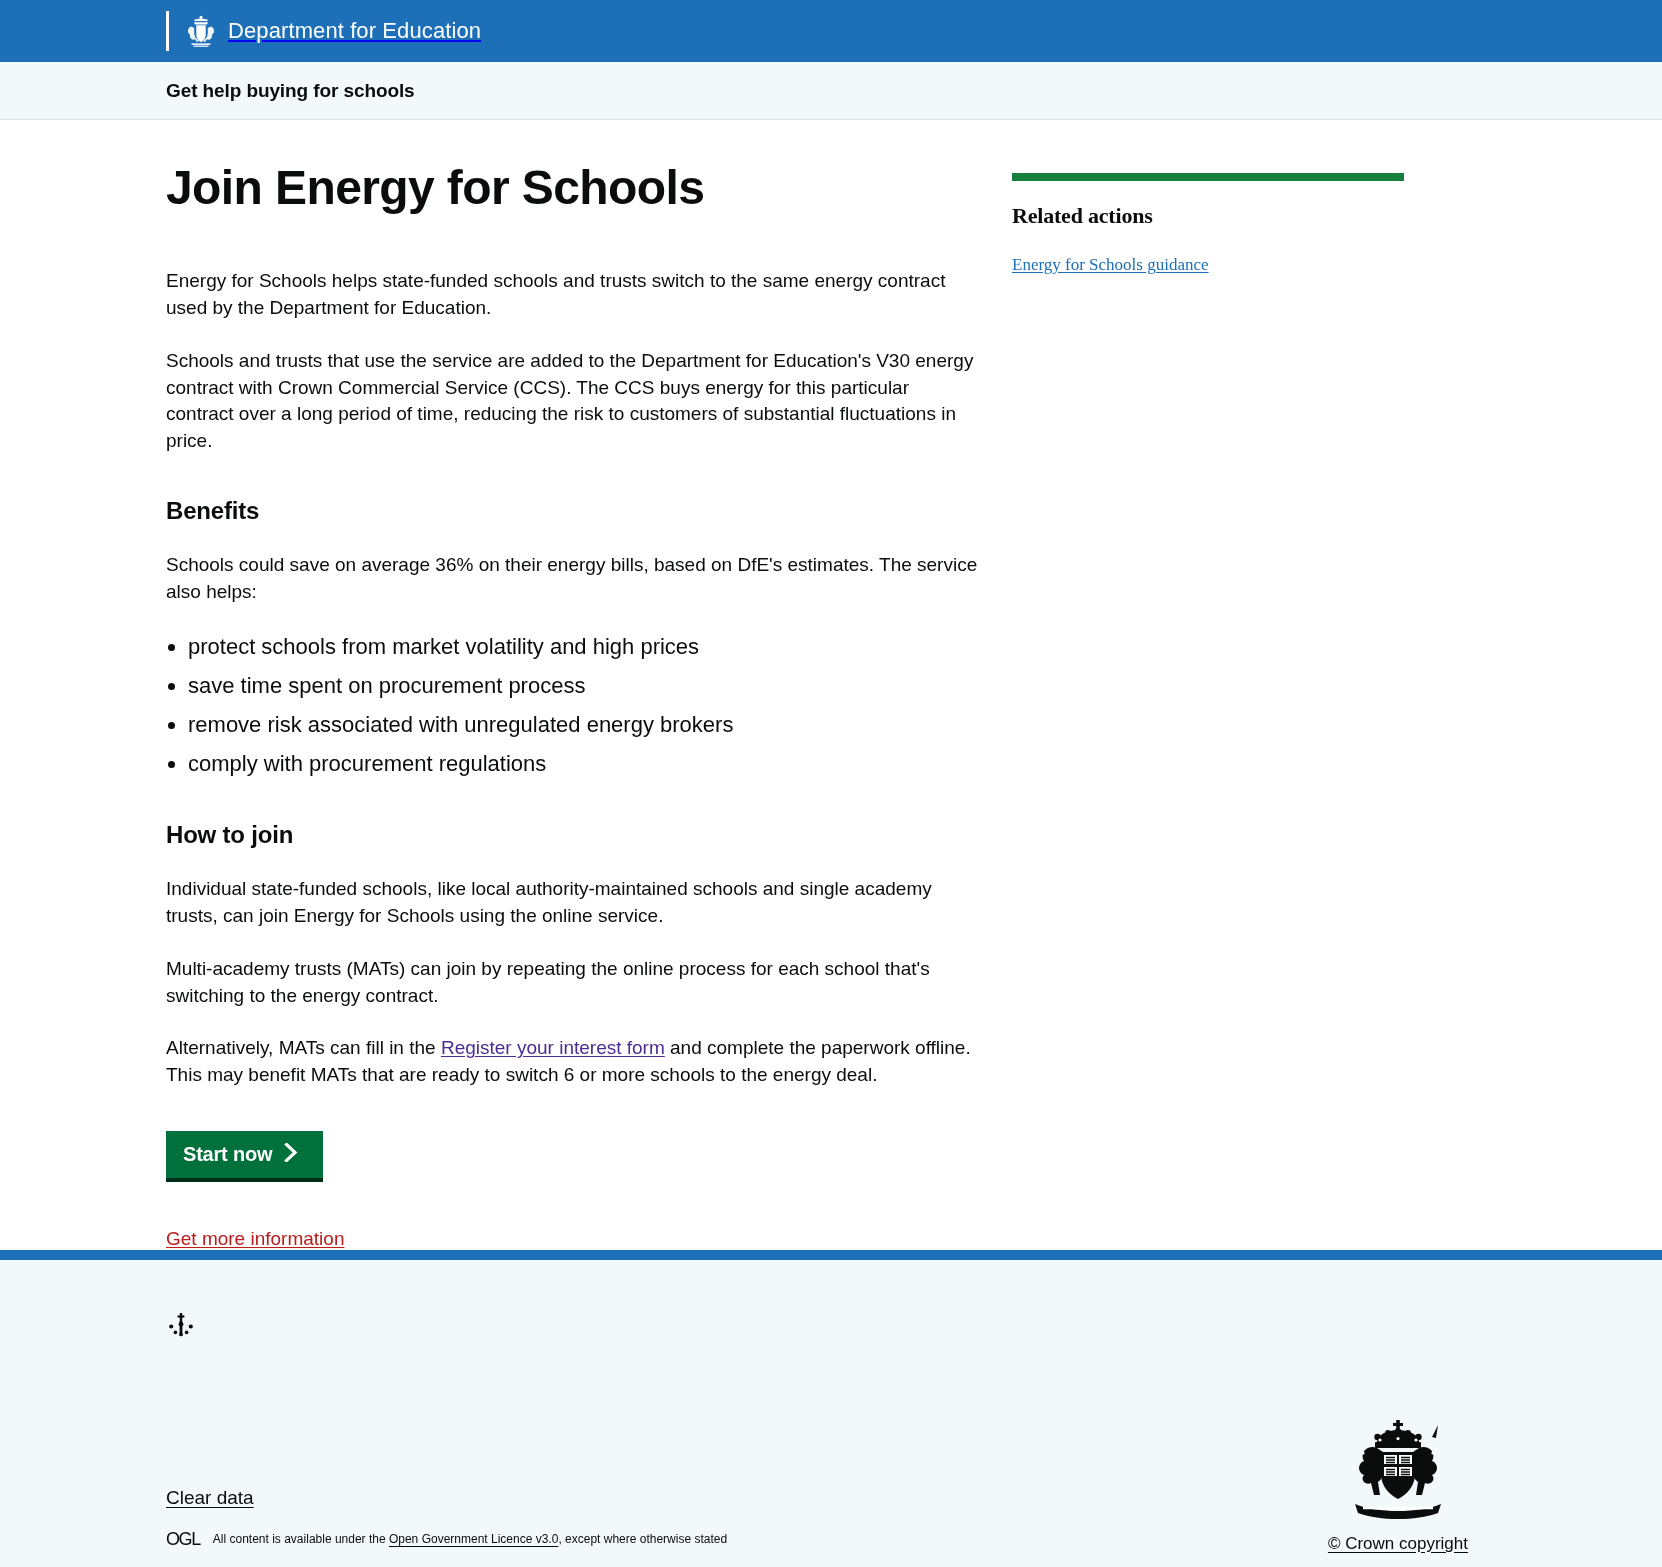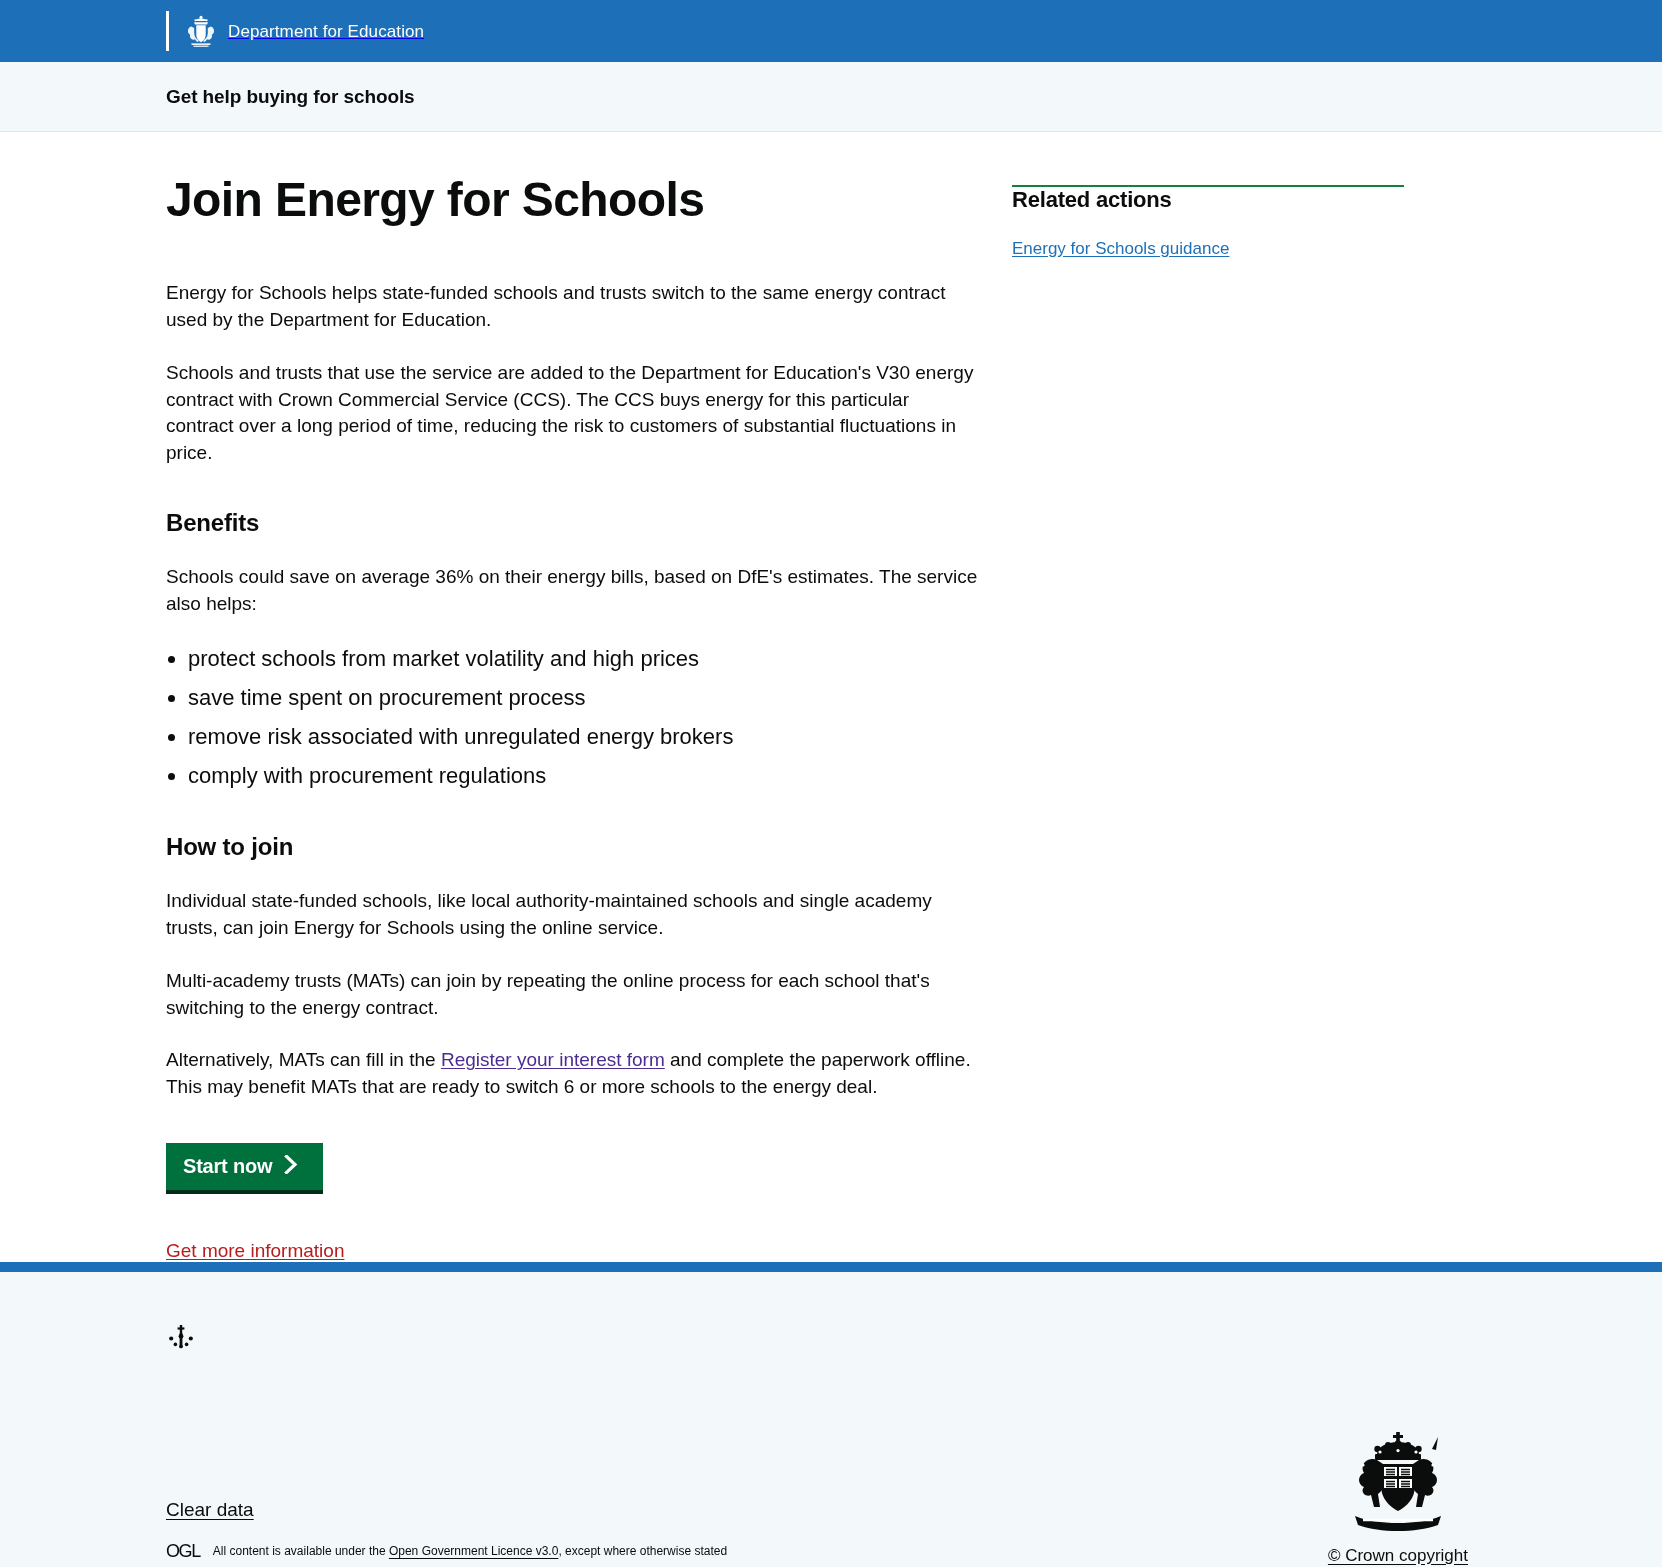--- a/index.html
+++ b/index.html
@@ -24,31 +24,31 @@
   .brand {
     display: flex;
     align-items: center;
     border-left: 3px solid #ffffff;
     padding-left: 16px;
     height: 40px;
   }
   .crest-svg { display: block; }
   .brand-name {
     color: #ffffff;
-    font-size: 17px;
+    font-size: 22px;
     line-height: 1;
     letter-spacing: 0.1px;
     margin-left: 11px;
     font-weight: 400;
   }
 
   .service-banner {
     background: #f3f8fb;
     border-bottom: 1px solid #dfe4e8;
-    height: 70px;
+    height: 58px;
     display: flex;
     align-items: center;
     padding-left: 166px;
   }
   .service-name {
     font-size: 19px;
     font-weight: 700;
     color: #0b0c0c;
     letter-spacing: -0.1px;
   }
@@ -122,21 +122,21 @@
 
   .more-info-wrap { margin-top: 46px; }
   a.more-info {
     font-size: 19px;
     color: #b91c1c;
     text-decoration: underline;
     text-underline-offset: 2px;
   }
 
   
-  .related-box { border-top: 2px solid #15803d; width: 392px; }
+  .related-box { border-top: 8px solid #15803d; padding-top: 22px; width: 392px; font-family: Liberation Serif, serif; }
   h2.related-title {
     font-size: 22px;
     font-weight: 700;
     margin: 0 0 26px 0;
     letter-spacing: -0.2px;
   }
   a.related-link {
     display: inline-block;
     font-size: 17px;
     color: #1d70b8;

